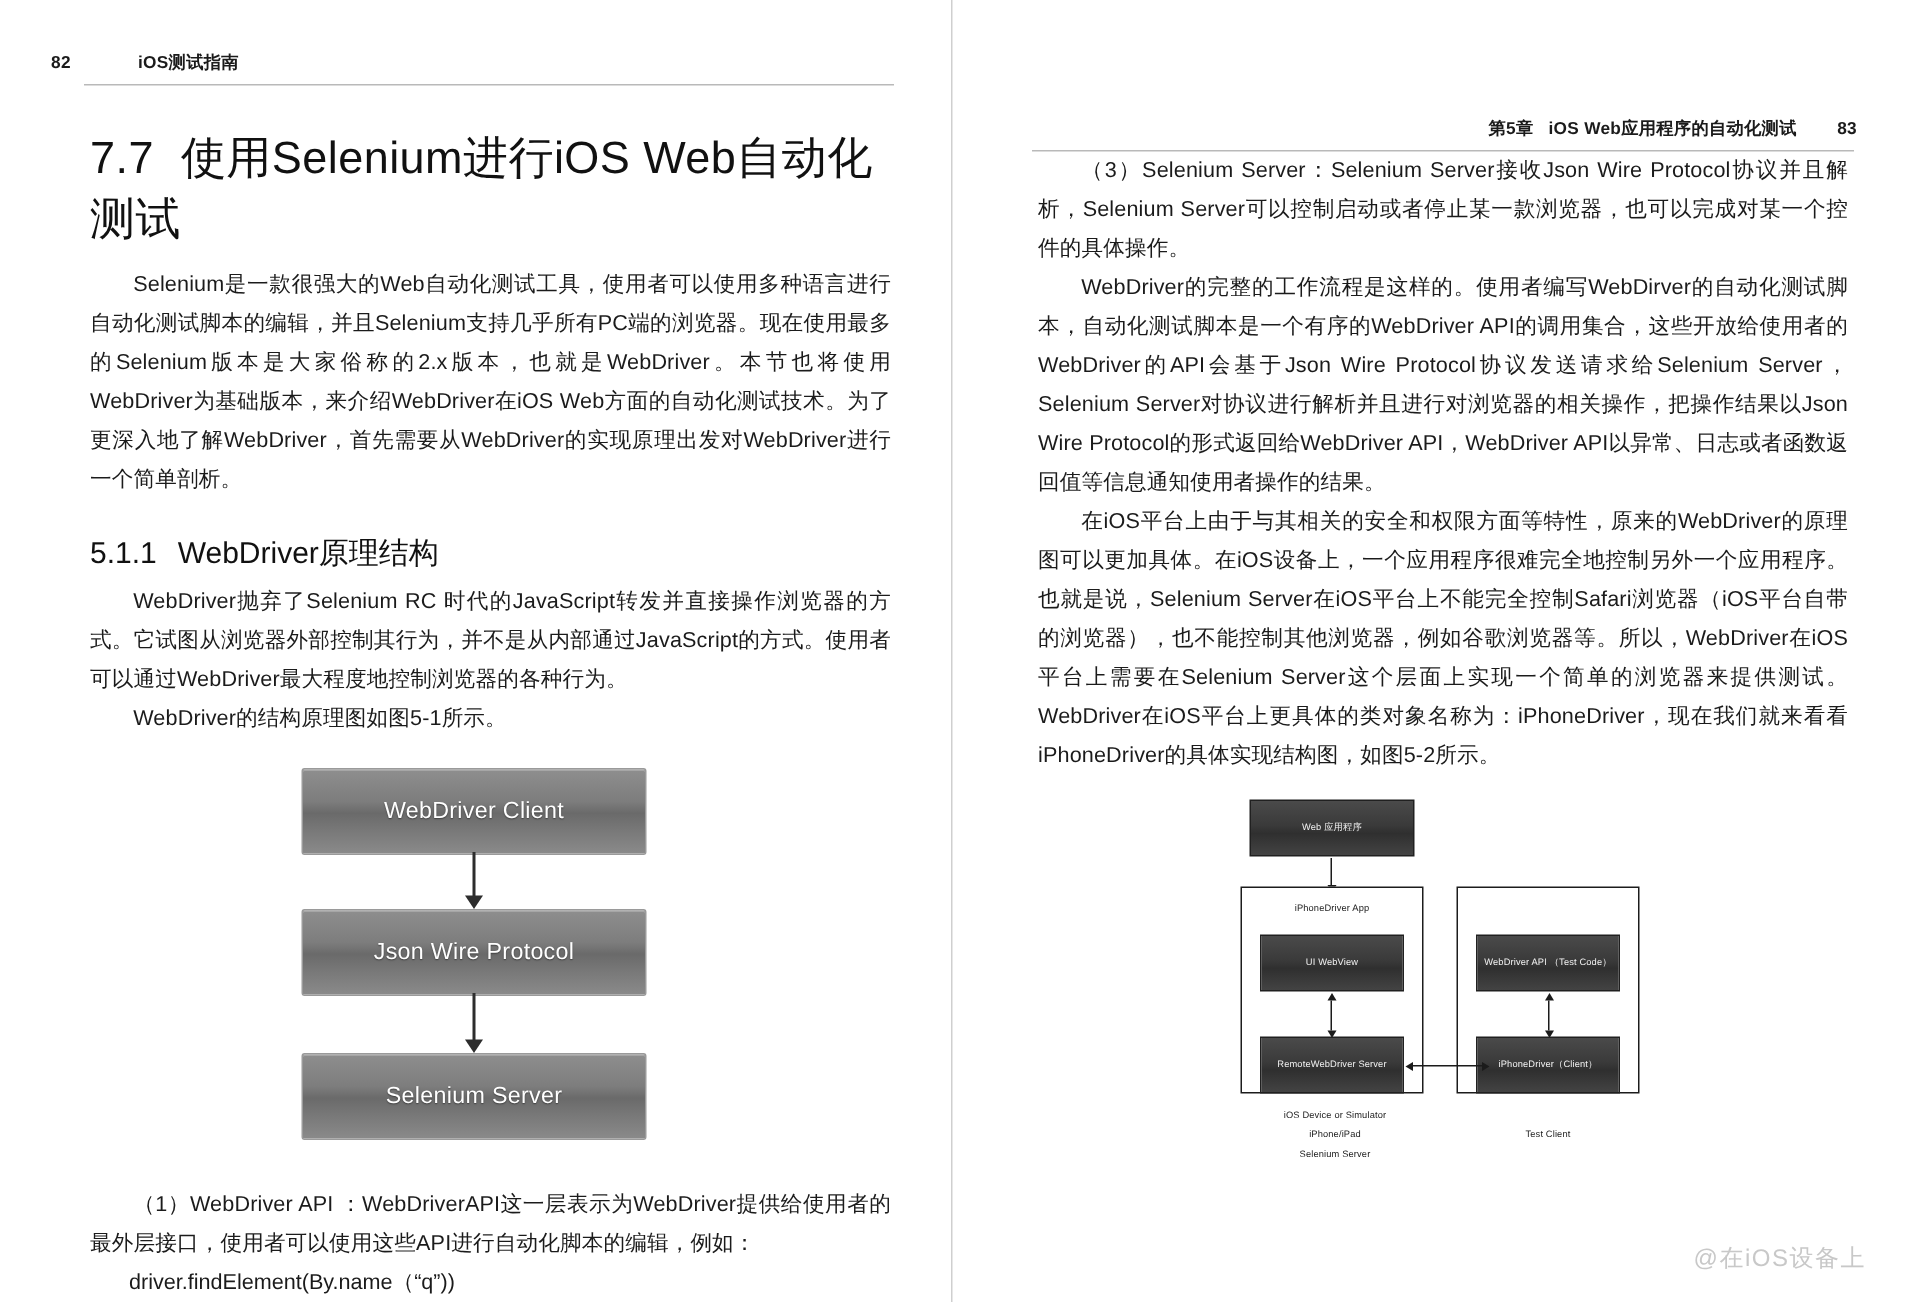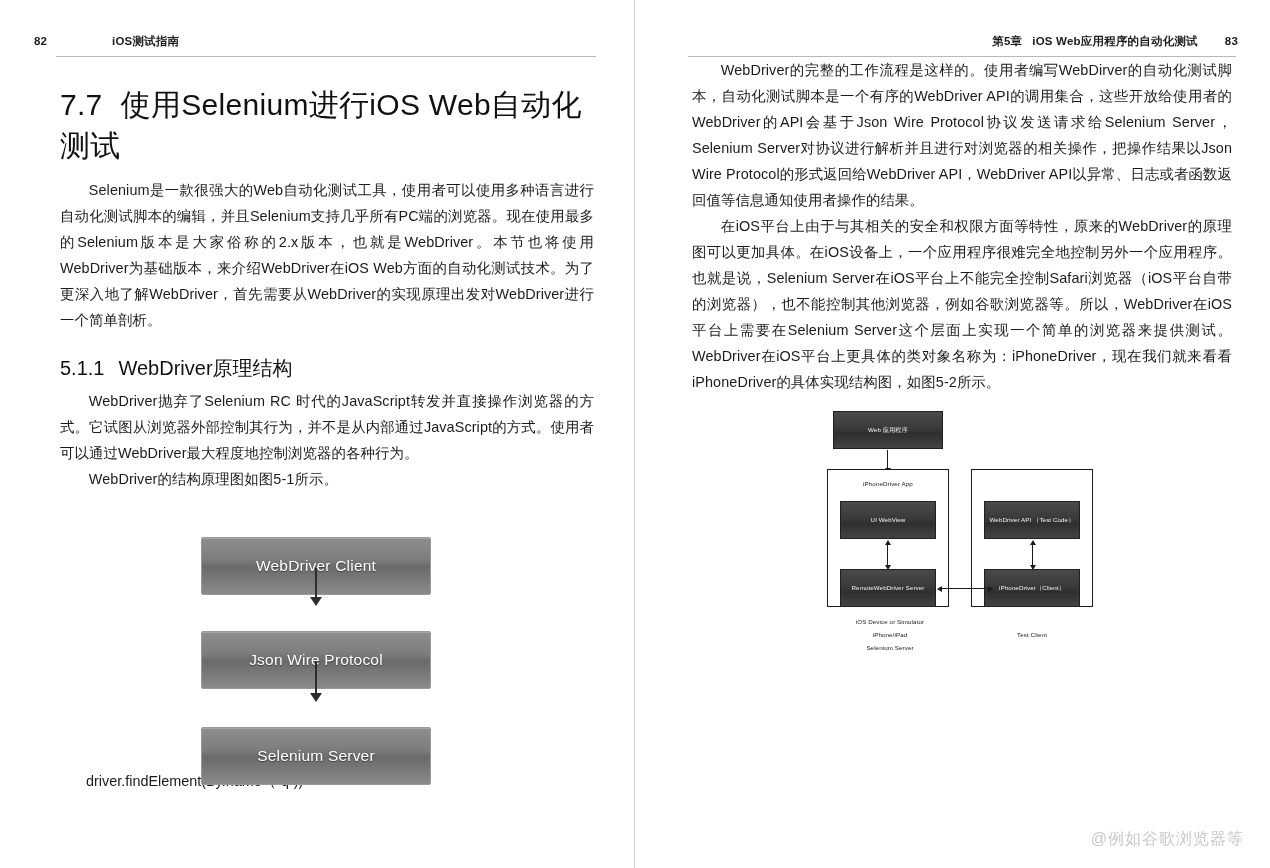--- a/index.html
+++ b/index.html
@@ -39,23 +39,23 @@
 
   
   .runhead {
     display: flex;
     align-items: baseline;
     font-size: 11.5px;
     font-weight: bold;
     letter-spacing: .2px;
     color: #1b1b1b;
   }
-  .runhead.left .folio { width: 78px; }
+  .runhead.left .folio { width: 58px; }
   .runhead.right { justify-content: flex-end; }
-  .runhead.right .chap { margin-right: 10px; }
+  .runhead.right .chap { margin-right: 10px; margin-top: 44px; }
   .runhead.right .folio { margin-left: 27px; }
   .rule {
     height: 1px;
     background: #b9b9b9;
     margin-top: 7px;
   }
   .page-left .rule  { margin-left: 22px; margin-right: 2px; }
   .page-right .rule { margin-left: 6px;  margin-right: 2px; }
 
   
@@ -113,21 +113,20 @@
     align-items: center;
     justify-content: center;
     color: #ffffff;
     font-size: 15.5px;
     letter-spacing: .2px;
     border: 1px solid #9a9a9a;
     border-radius: 2px;
     background: linear-gradient(180deg,#8e8e8e 0%, #7d7d7d 38%, #6a6a6a 52%, #787878 72%, #8a8a8a 100%);
     box-shadow: inset 0 1px 0 rgba(255,255,255,.22);
     text-shadow: 0 1px 1px rgba(0,0,0,.45);
-    margin-top: 25px;
   }
   .gbox.b1 { top: 6px; }
   .gbox.b2 { top: 100px; }
   .gbox.b3 { top: 196px; }
   .arrow {
     position: absolute;
     left: 50%;
     width: 2px;
     background: #2d2d2d;
     transform: translateX(-50%);
@@ -258,33 +257,35 @@
 
     <div class="fig1">
       <div class="gbox b1">WebDriver Client</div>
       <div class="arrow a1"></div>
       <div class="gbox b2">Json Wire Protocol</div>
       <div class="arrow a2"></div>
       <div class="gbox b3">Selenium Server</div>
     </div>
 
 
+    <p class="body indent" style="margin-top:22px">（1）WebDriver API ：WebDriverAPI这一层表示为WebDriver提供给使用者的最外层接口，使用者可以使用这些API进行自动化脚本的编辑，例如：</p>
     <p class="code">driver.findElement(By.name（“q”))</p>
 
   </div>
 
   <div class="page page-right">
 
     <div class="runhead right">
       <span class="chap">第5章</span>
       <span>iOS Web应用程序的自动化测试</span>
       <span class="folio">83</span>
     </div>
     <div class="rule"></div>
 
+    <p class="body indent">（3）Selenium Server：Selenium Server接收Json Wire Protocol协议并且解析，Selenium Server可以控制启动或者停止某一款浏览器，也可以完成对某一个控件的具体操作。</p>
     <p class="body indent">WebDriver的完整的工作流程是这样的。使用者编写WebDirver的自动化测试脚本，自动化测试脚本是一个有序的WebDriver API的调用集合，这些开放给使用者的WebDriver的API会基于Json Wire Protocol协议发送请求给Selenium Server，Selenium Server对协议进行解析并且进行对浏览器的相关操作，把操作结果以Json Wire Protocol的形式返回给WebDriver API，WebDriver API以异常、日志或者函数返回值等信息通知使用者操作的结果。</p>
     <p class="body indent">在iOS平台上由于与其相关的安全和权限方面等特性，原来的WebDriver的原理图可以更加具体。在iOS设备上，一个应用程序很难完全地控制另外一个应用程序。也就是说，Selenium Server在iOS平台上不能完全控制Safari浏览器（iOS平台自带的浏览器），也不能控制其他浏览器，例如谷歌浏览器等。所以，WebDriver在iOS平台上需要在Selenium Server这个层面上实现一个简单的浏览器来提供测试。WebDriver在iOS平台上更具体的类对象名称为：iPhoneDriver，现在我们就来看看iPhoneDriver的具体实现结构图，如图5-2所示。</p>
 
     <div class="fig2wrap">
       <div class="fig2">
 
         <div class="f2-dark" style="left:28px; top:0px; width:110px; height:38px;">Web 应用程序</div>
 
         <div class="f2-arrow-v down-only" style="left:82px; top:39px; height:18px;"></div>
 
@@ -308,13 +309,13 @@
         <div class="f2-label" style="left:10px; top:232px; width:150px;">Selenium Server</div>
         <div class="f2-label" style="left:165px; top:219px; width:124px;">Test Client</div>
       </div>
     </div>
 
   </div>
 </div>
 
 <div class="spine"></div>
 
-<div class="watermark">@例如谷歌浏览器等</div>
+<div class="watermark">@在iOS设备上</div>
 
 </body></html>

